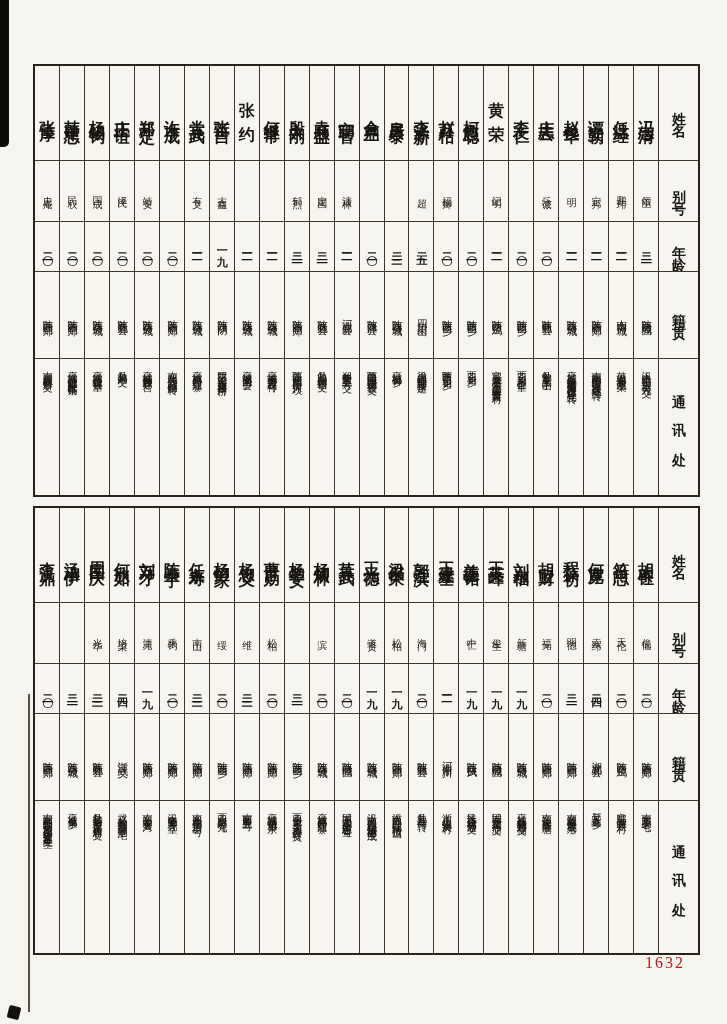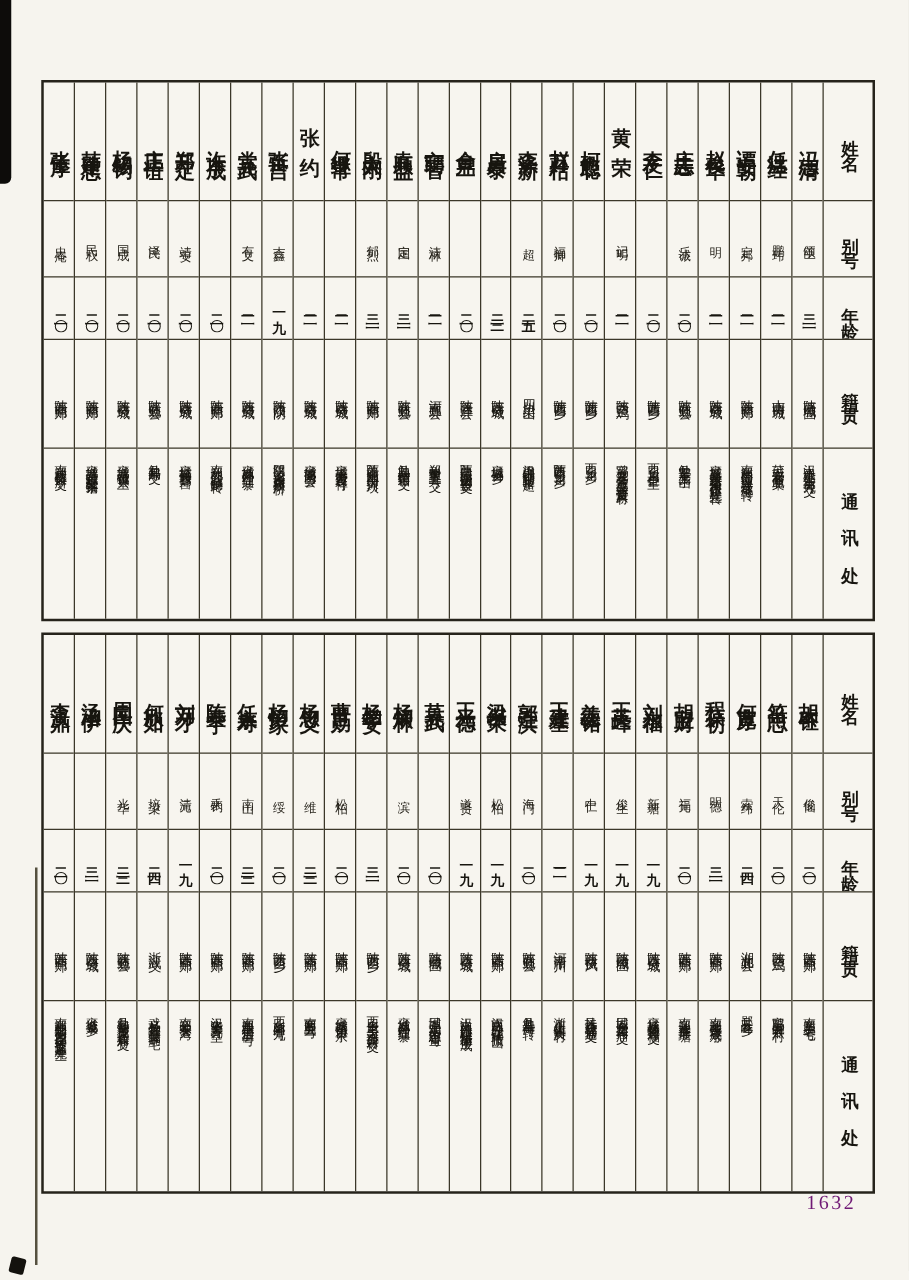--- a/index.html
+++ b/index.html
@@ -43,21 +43,21 @@
   .t-origin{font-size:10.5px;letter-spacing:2px;}
   .t-addr{font-size:10px;letter-spacing:1.5px;white-space:nowrap;}
 
   .hdr{font-weight:700;}
   .hdr-pair{font-size:14px;letter-spacing:12px;}
   .hdr-addr{font-size:14px;letter-spacing:30px;}
   .header-col .cell-addr{align-items:center;padding-top:0;}
 
   .page-number{
     position:absolute;left:645px;top:954px;
-    font-size:16px;letter-spacing:2px;color:#701a75;
+    font-size:16px;letter-spacing:2px;color:#b91c1c;
   }
 </style>
 </head>
 <body>
 
 <div class="page">
   <div class="smudge-top-left"></div>
   <div class="smudge-line"></div>
   <div class="smudge-bottom-left"></div>
 

